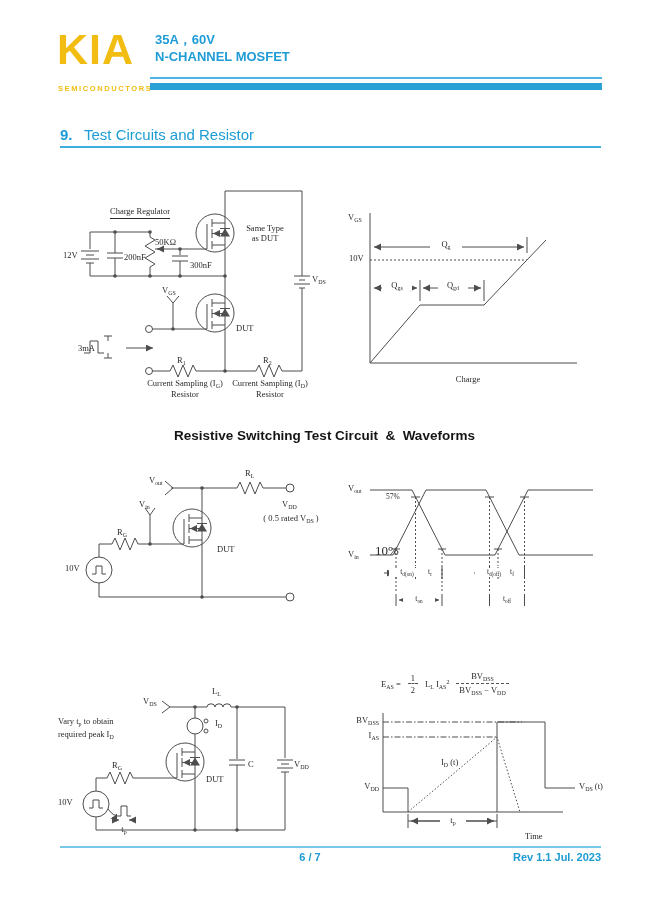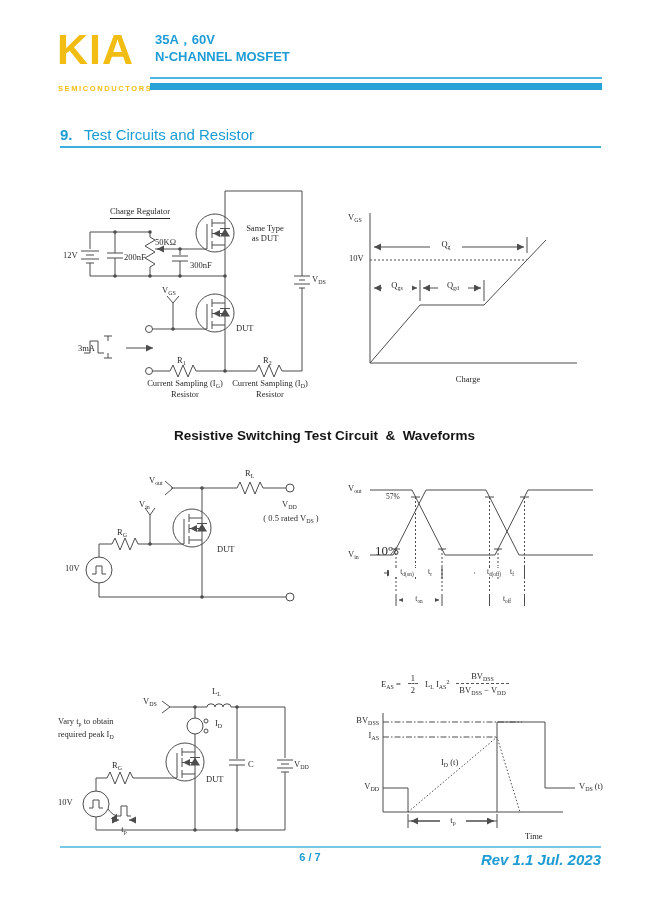--- a/index.html
+++ b/index.html
@@ -43,21 +43,21 @@
            font-family:"Liberation Serif",serif;font-size:8.5px;color:#2b2b2b;}
   .formula sub{font-size:70%;vertical-align:-0.35em;}
   .formula sup{font-size:70%;vertical-align:0.45em;}
   .frac{display:inline-flex;flex-direction:column;align-items:center;line-height:1.2;}
   .frac .den{border-top:1px dashed #555;padding:1px 3px 0 3px;}
   .frac .num{padding:0 3px;}
   
   .foot-rule{position:absolute;left:60px;top:846px;width:541px;height:2px;background:#76c7e8;}
   .foot-page{position:absolute;left:280px;top:851px;width:60px;text-align:center;
              font-size:11px;font-weight:700;color:#1d9bd2;}
-  .foot-rev{position:absolute;right:48px;top:851px;font-size:15px;font-weight:700;color:#1d9bd2;font-style:italic;}
+  .foot-rev{position:absolute;right:48px;top:851px;font-size:11px;font-weight:700;color:#1d9bd2;}
 </style>
 </head>
 <body>
 
 <div class="page">
 
   <div class="logo-kia">KIA</div>
   <div class="logo-sub">SEMICONDUCTORS</div>
   <div class="spec" style="top:31px">35A，60V</div>
   <div class="spec" style="top:48px">N-CHANNEL MOSFET</div>

